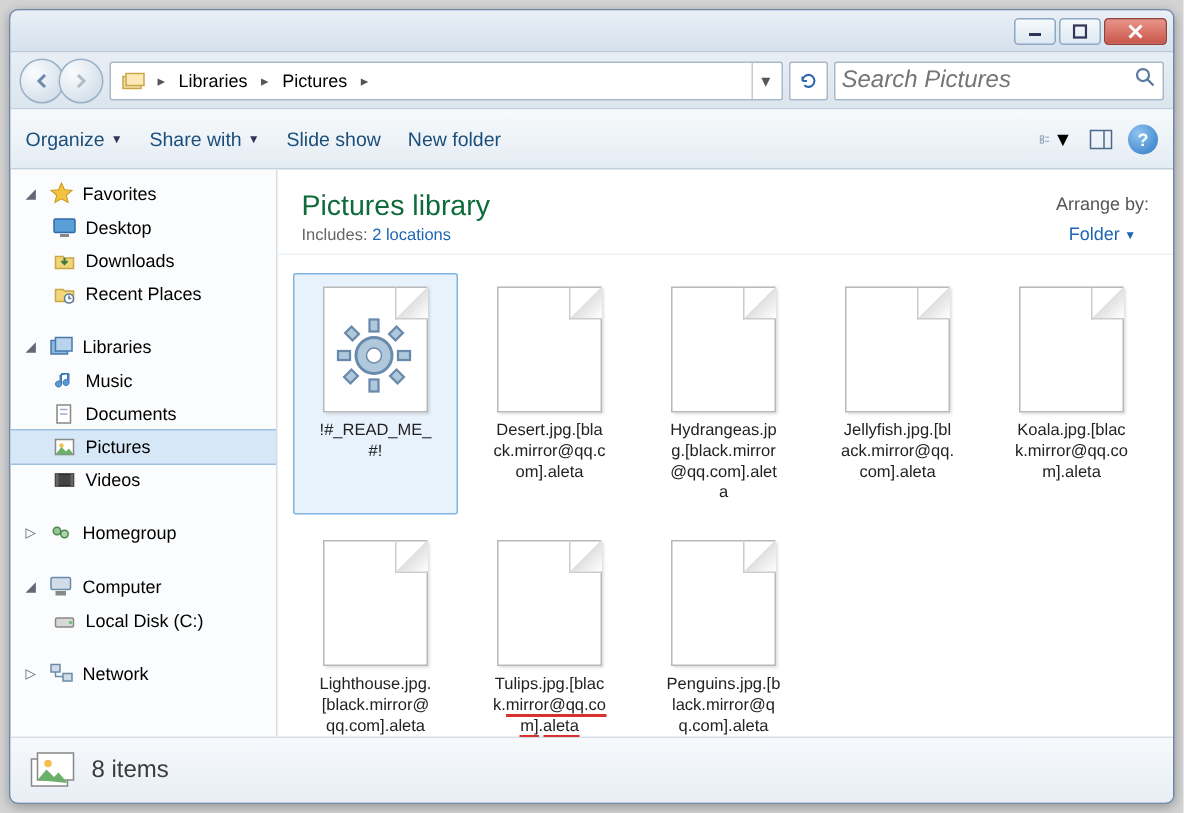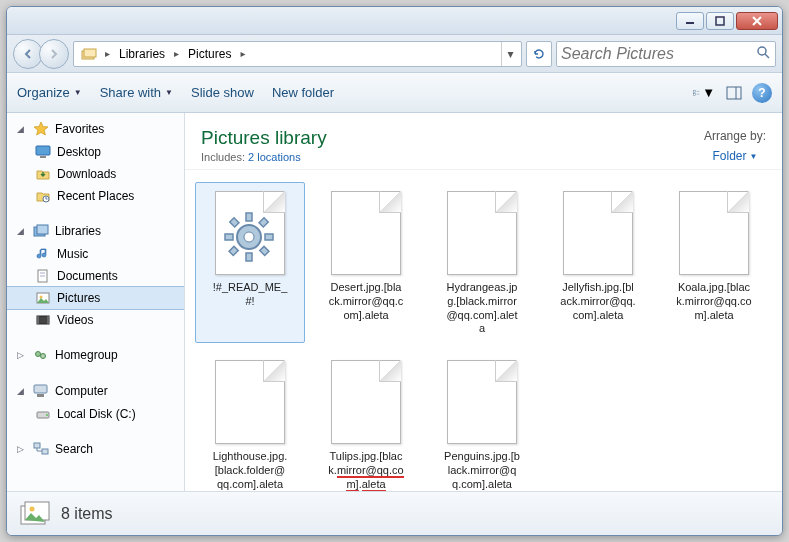--- a/index.html
+++ b/index.html
@@ -279,21 +279,21 @@
       <div class="nav-group">
         <div class="nav-head">
             <span class="tri">▷</span>
             <span class="nav-icon">
               <svg width="16" height="14" viewBox="0 0 16 14">
                 <rect x="1" y="1" width="6" height="5" fill="#d0dce8" stroke="#6a8aac"></rect>
                 <rect x="9" y="7" width="6" height="5" fill="#d0dce8" stroke="#6a8aac"></rect>
                 <path d="M4 6v3h5" fill="none" stroke="#6a8aac"></path>
               </svg>
             </span>
-            <span>Search</span>
+            <span>Network</span>
           </div>
       </div>
     </div>
 
     <div class="content">
       <div class="lib-head">
         <div>
           <div class="lib-title">Pictures library</div>
           <div class="lib-sub"><span>Includes:</span> <a href="#">2 locations</a></div>
         </div>
@@ -359,21 +359,21 @@
               </div>
             </div>
             <div class="fname">Koala.jpg.[black.mirror@qq.com].aleta</div>
           </div>
           <div class="file">
             <div class="thumb">
               <div class="page">
                 <div class="fold"></div>
               </div>
             </div>
-            <div class="fname">Lighthouse.jpg.[black.folder@qq.com].aleta</div>
+            <div class="fname">Lighthouse.jpg.[black.mirror@qq.com].aleta</div>
           </div>
           <div class="file">
             <div class="thumb">
               <div class="page">
                 <div class="fold"></div>
               </div>
             </div>
             <div class="fname">Tulips.jpg.[black.<span class="marked">mirror@qq.com]</span>.<span class="marked">aleta</span></div>
           </div>
           <div class="file">

